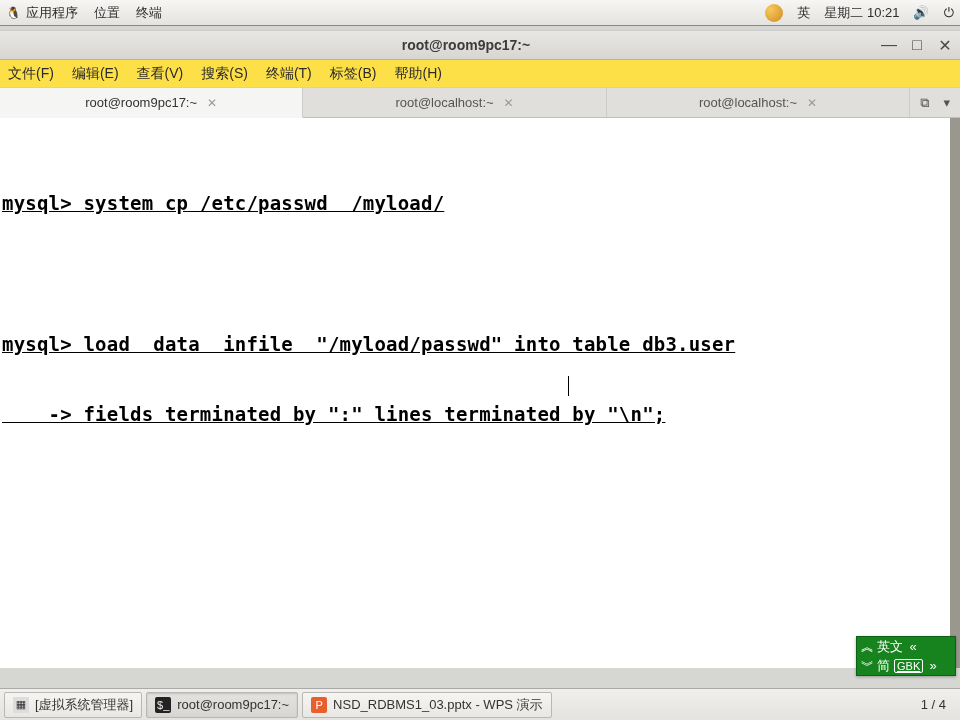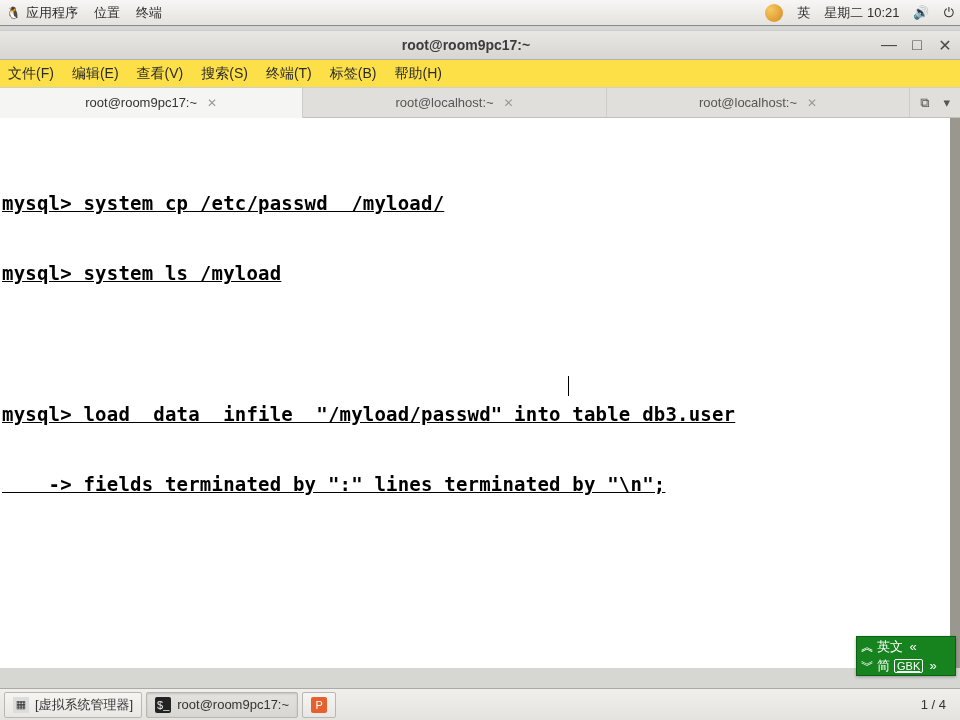--- a/index.html
+++ b/index.html
@@ -115,21 +115,20 @@
     </div>
     <div class="tabbar-right">
       <span>⧉</span>
       <span>▾</span>
     </div>
   </div>
 
   <div class="terminal">
     <div class="scrollbar"><div class="thumb"></div></div>
     <div class="line">mysql&gt; system cp /etc/passwd  /myload/</div>
-    <div class="line">mysql&gt; system ls /myload</div>
     <div class="line"></div>
     <div class="line">mysql&gt; load  data  infile  "/myload/passwd" into table db3.user</div>
     <div class="line">    -&gt; fields terminated by ":" lines terminated by "\n";</div>
     <div class="line"></div>
     
     
     
     
     
     
@@ -165,16 +164,17 @@
   <div class="task-btn">
     <span class="task-icon vm">▦</span>
     <span>[虚拟系统管理器]</span>
   </div>
   <div class="task-btn active">
     <span class="task-icon term">$_</span>
     <span>root@room9pc17:~</span>
   </div>
   <div class="task-btn">
     <span class="task-icon wps">P</span>
+    <span>NSD_RDBMS1_03.pptx - WPS 演示</span>
   </div>
   <div class="spacer"></div>
   <div class="page-counter">1 / 4</div>
 </div>
 
 </body></html>

